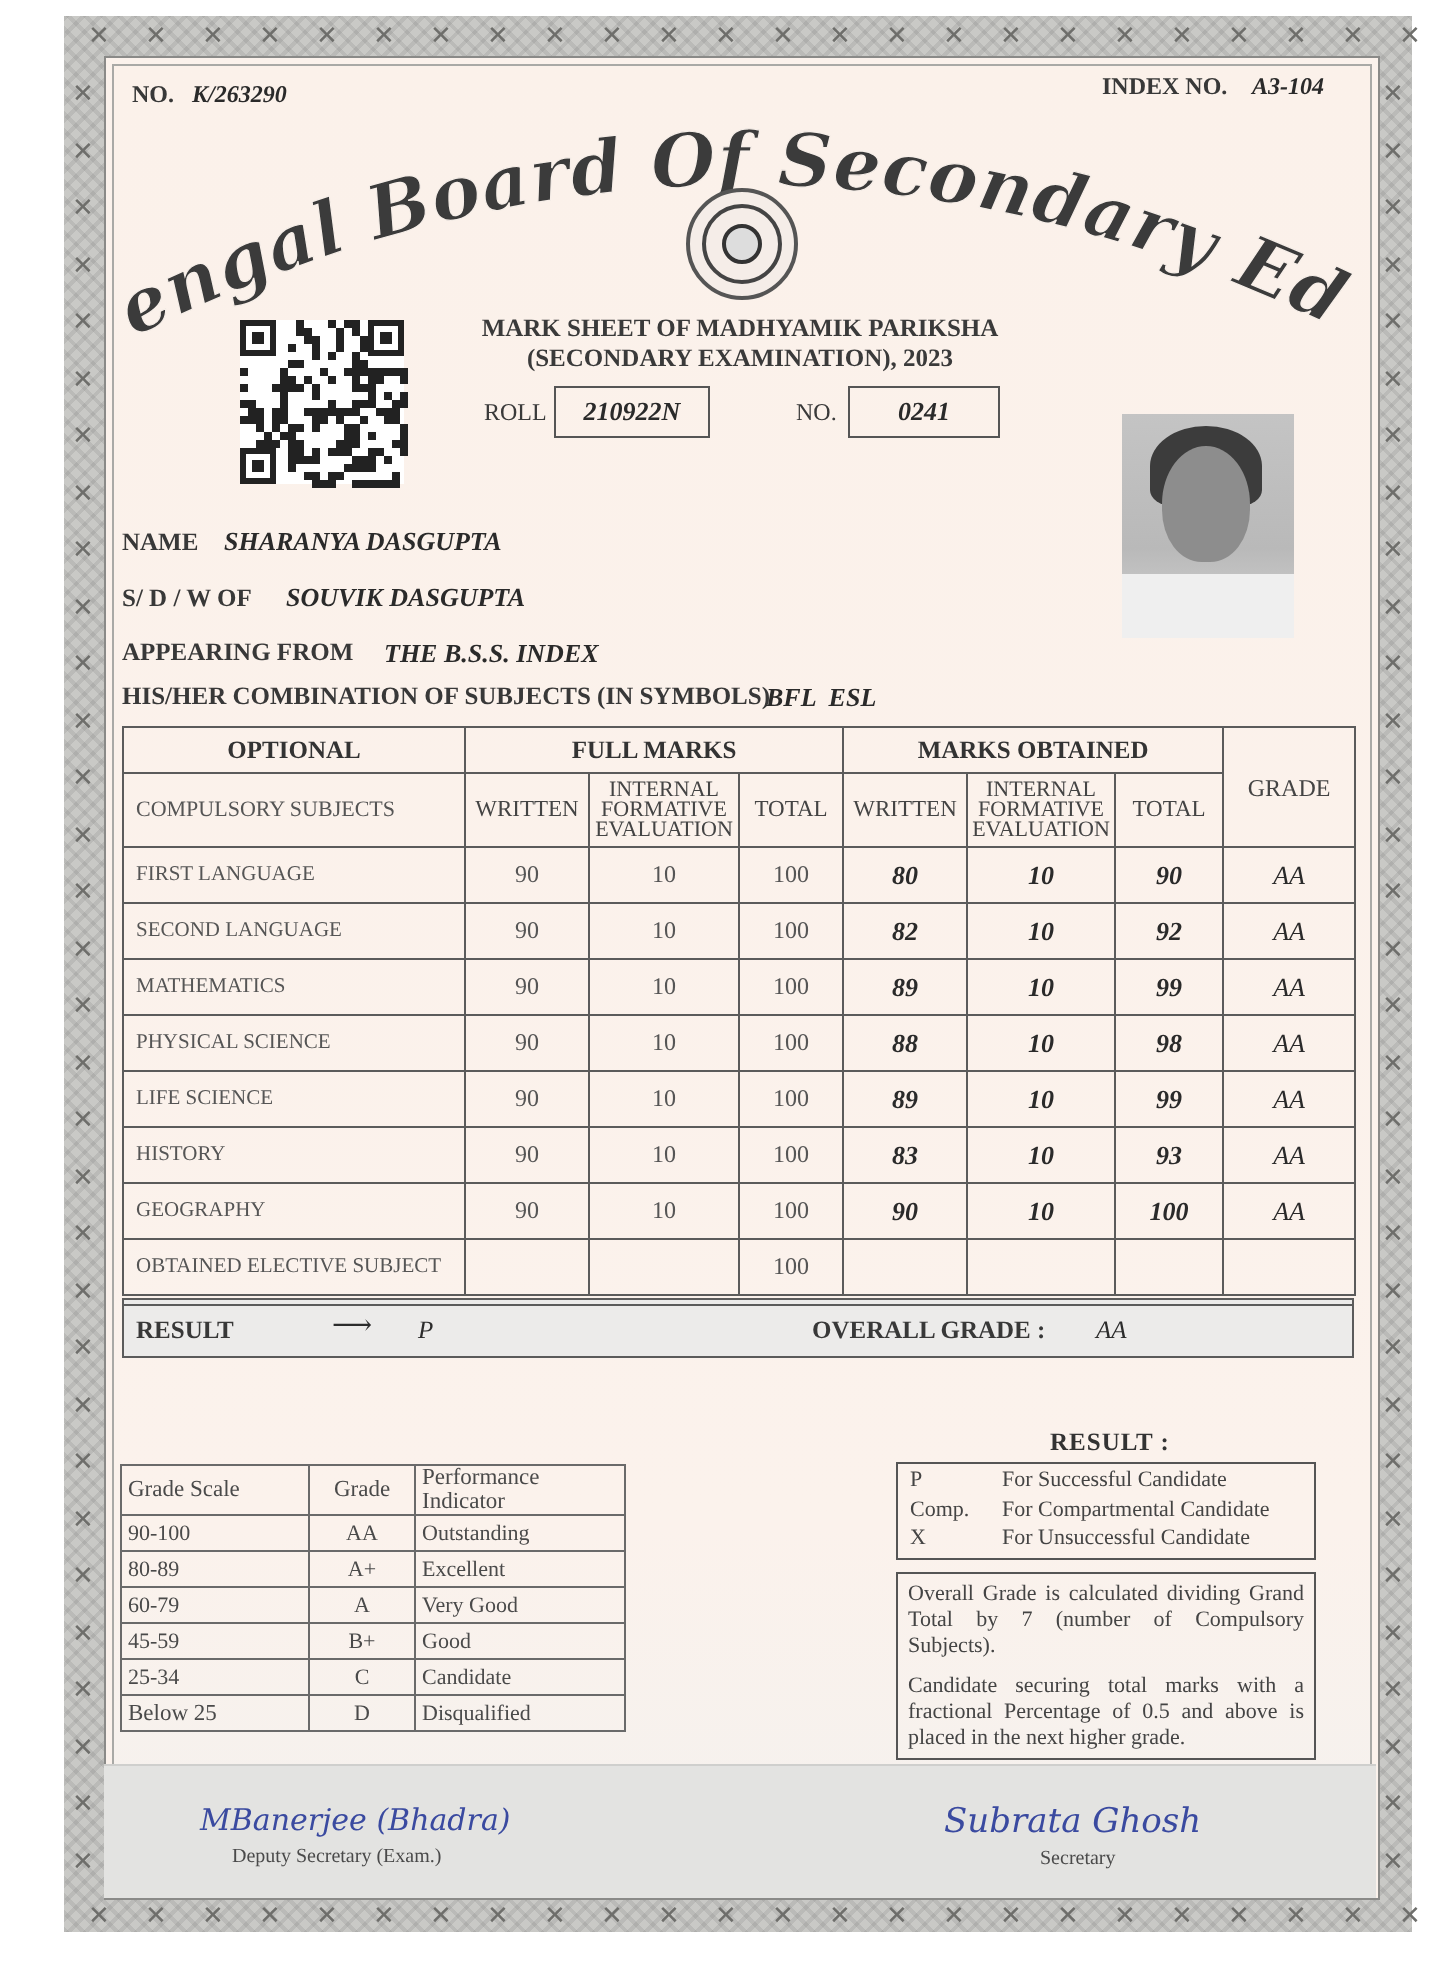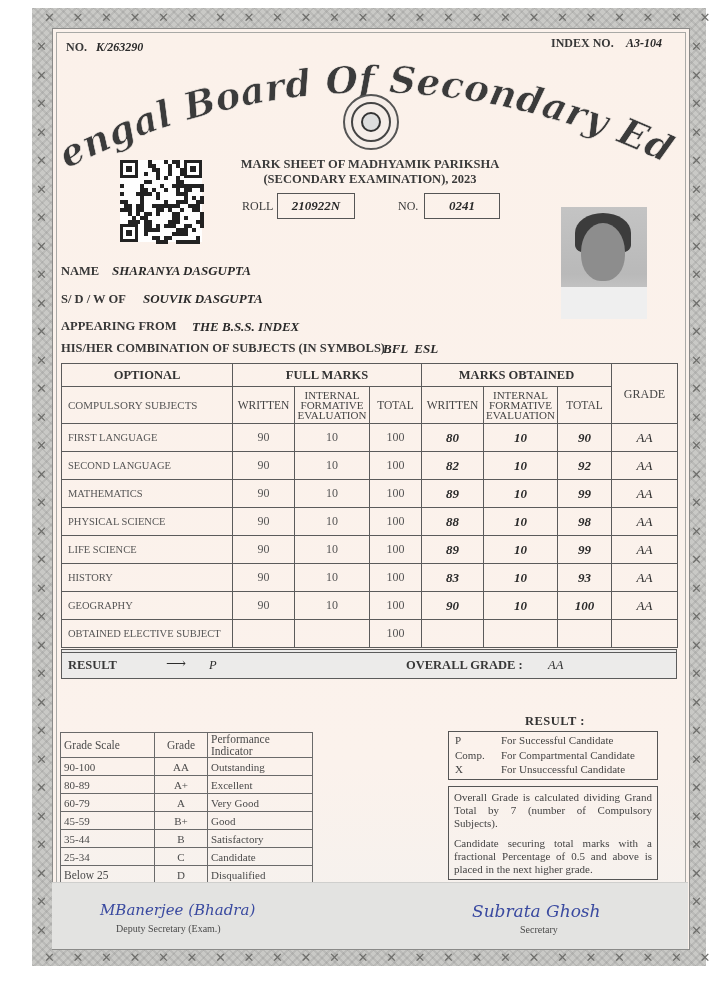--- a/index.html
+++ b/index.html
@@ -569,25 +569,20 @@
         <td>60-79</td>
         <td class="c">A</td>
         <td>Very Good</td>
       </tr>
       <tr>
         <td>45-59</td>
         <td class="c">B+</td>
         <td>Good</td>
       </tr>
       <tr>
-        <td>35-44</td>
-        <td class="c">B</td>
-        <td>Satisfactory</td>
-      </tr>
-      <tr>
         <td>25-34</td>
         <td class="c">C</td>
         <td>Candidate</td>
       </tr>
       <tr>
         <td style="font-size: 11.5px;">Below 25</td>
         <td class="c">D</td>
         <td>Disqualified</td>
       </tr>
     </tbody>

